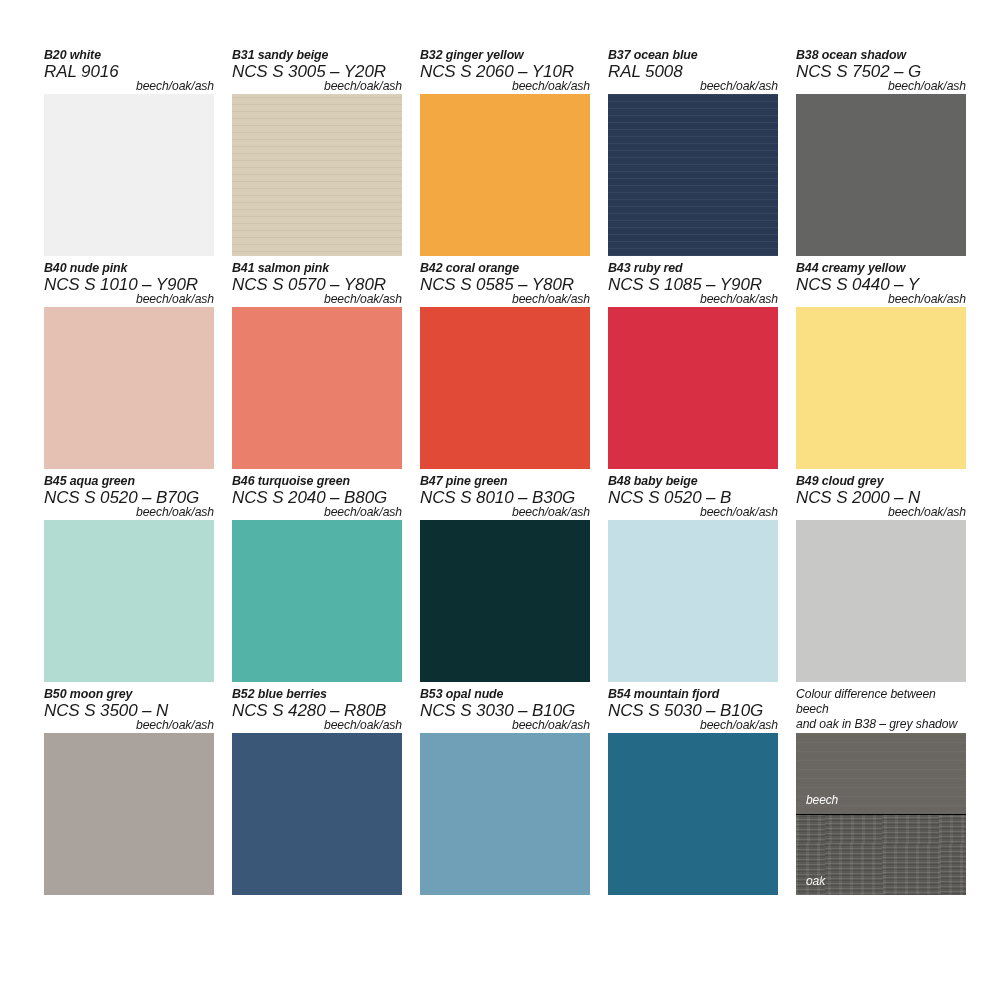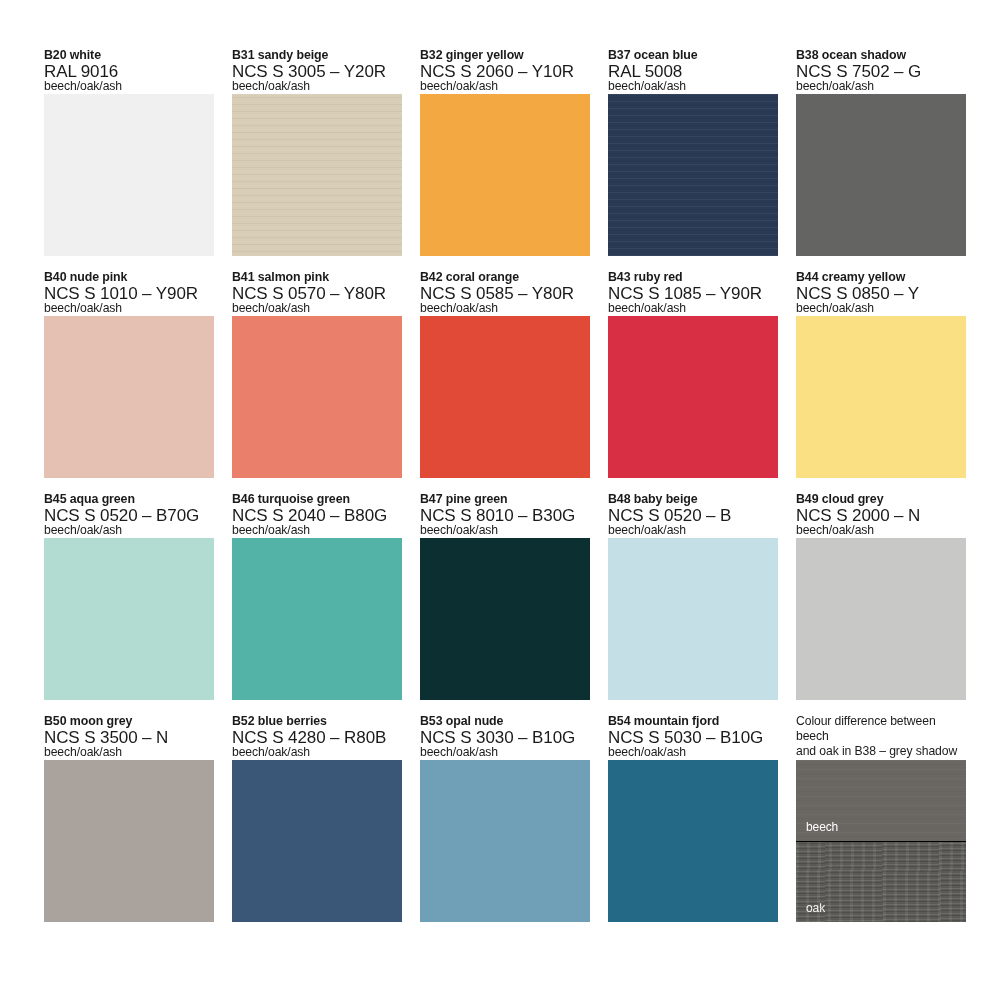--- a/index.html
+++ b/index.html
@@ -25,21 +25,22 @@
 
   .grid {
     display: grid;
     grid-template-columns: repeat(5, 170px);
     column-gap: 18px;
     row-gap: 0;
   }
 
   .cell {
     width: 170px;
-    margin-bottom: 14px;
+    margin-bottom: 5px;
+    font-style: italic;
   }
 
   .labels {
     height: 46px;
     padding-bottom: 2px;
     box-sizing: border-box;
   }
 
   .c-name {
     font-size: 12.4px;
@@ -56,20 +57,21 @@
     letter-spacing: -0.1px;
     white-space: nowrap;
   }
 
   .c-woods {
     font-size: 12.2px;
     font-weight: normal;
     line-height: 15.2px;
     letter-spacing: -0.1px;
     white-space: nowrap;
+    text-align: right;
   }
 
   .swatch {
     width: 170px;
     height: 162px;
     position: relative;
     overflow: hidden;
   }
 
   
@@ -285,21 +287,21 @@
         <div class="c-name">B43 ruby red</div>
         <div class="c-code">NCS S 1085 – Y90R</div>
         <div class="c-woods">beech/oak/ash</div>
       </div>
       <div class="swatch" style="background-color: rgb(217, 47, 69);"></div>
     </div>
 
     <div class="cell">
       <div class="labels">
         <div class="c-name">B44 creamy yellow</div>
-        <div class="c-code">NCS S 0850 – Y</div>
+        <div class="c-code">NCS S 0440 – Y</div>
         <div class="c-woods">beech/oak/ash</div>
       </div>
       <div class="swatch" style="background-color: rgb(250, 224, 131);"></div>
     </div>
 
     <div class="cell">
       <div class="labels">
         <div class="c-name">B45 aqua green</div>
         <div class="c-code">NCS S 0520 – B70G</div>
         <div class="c-woods">beech/oak/ash</div>

